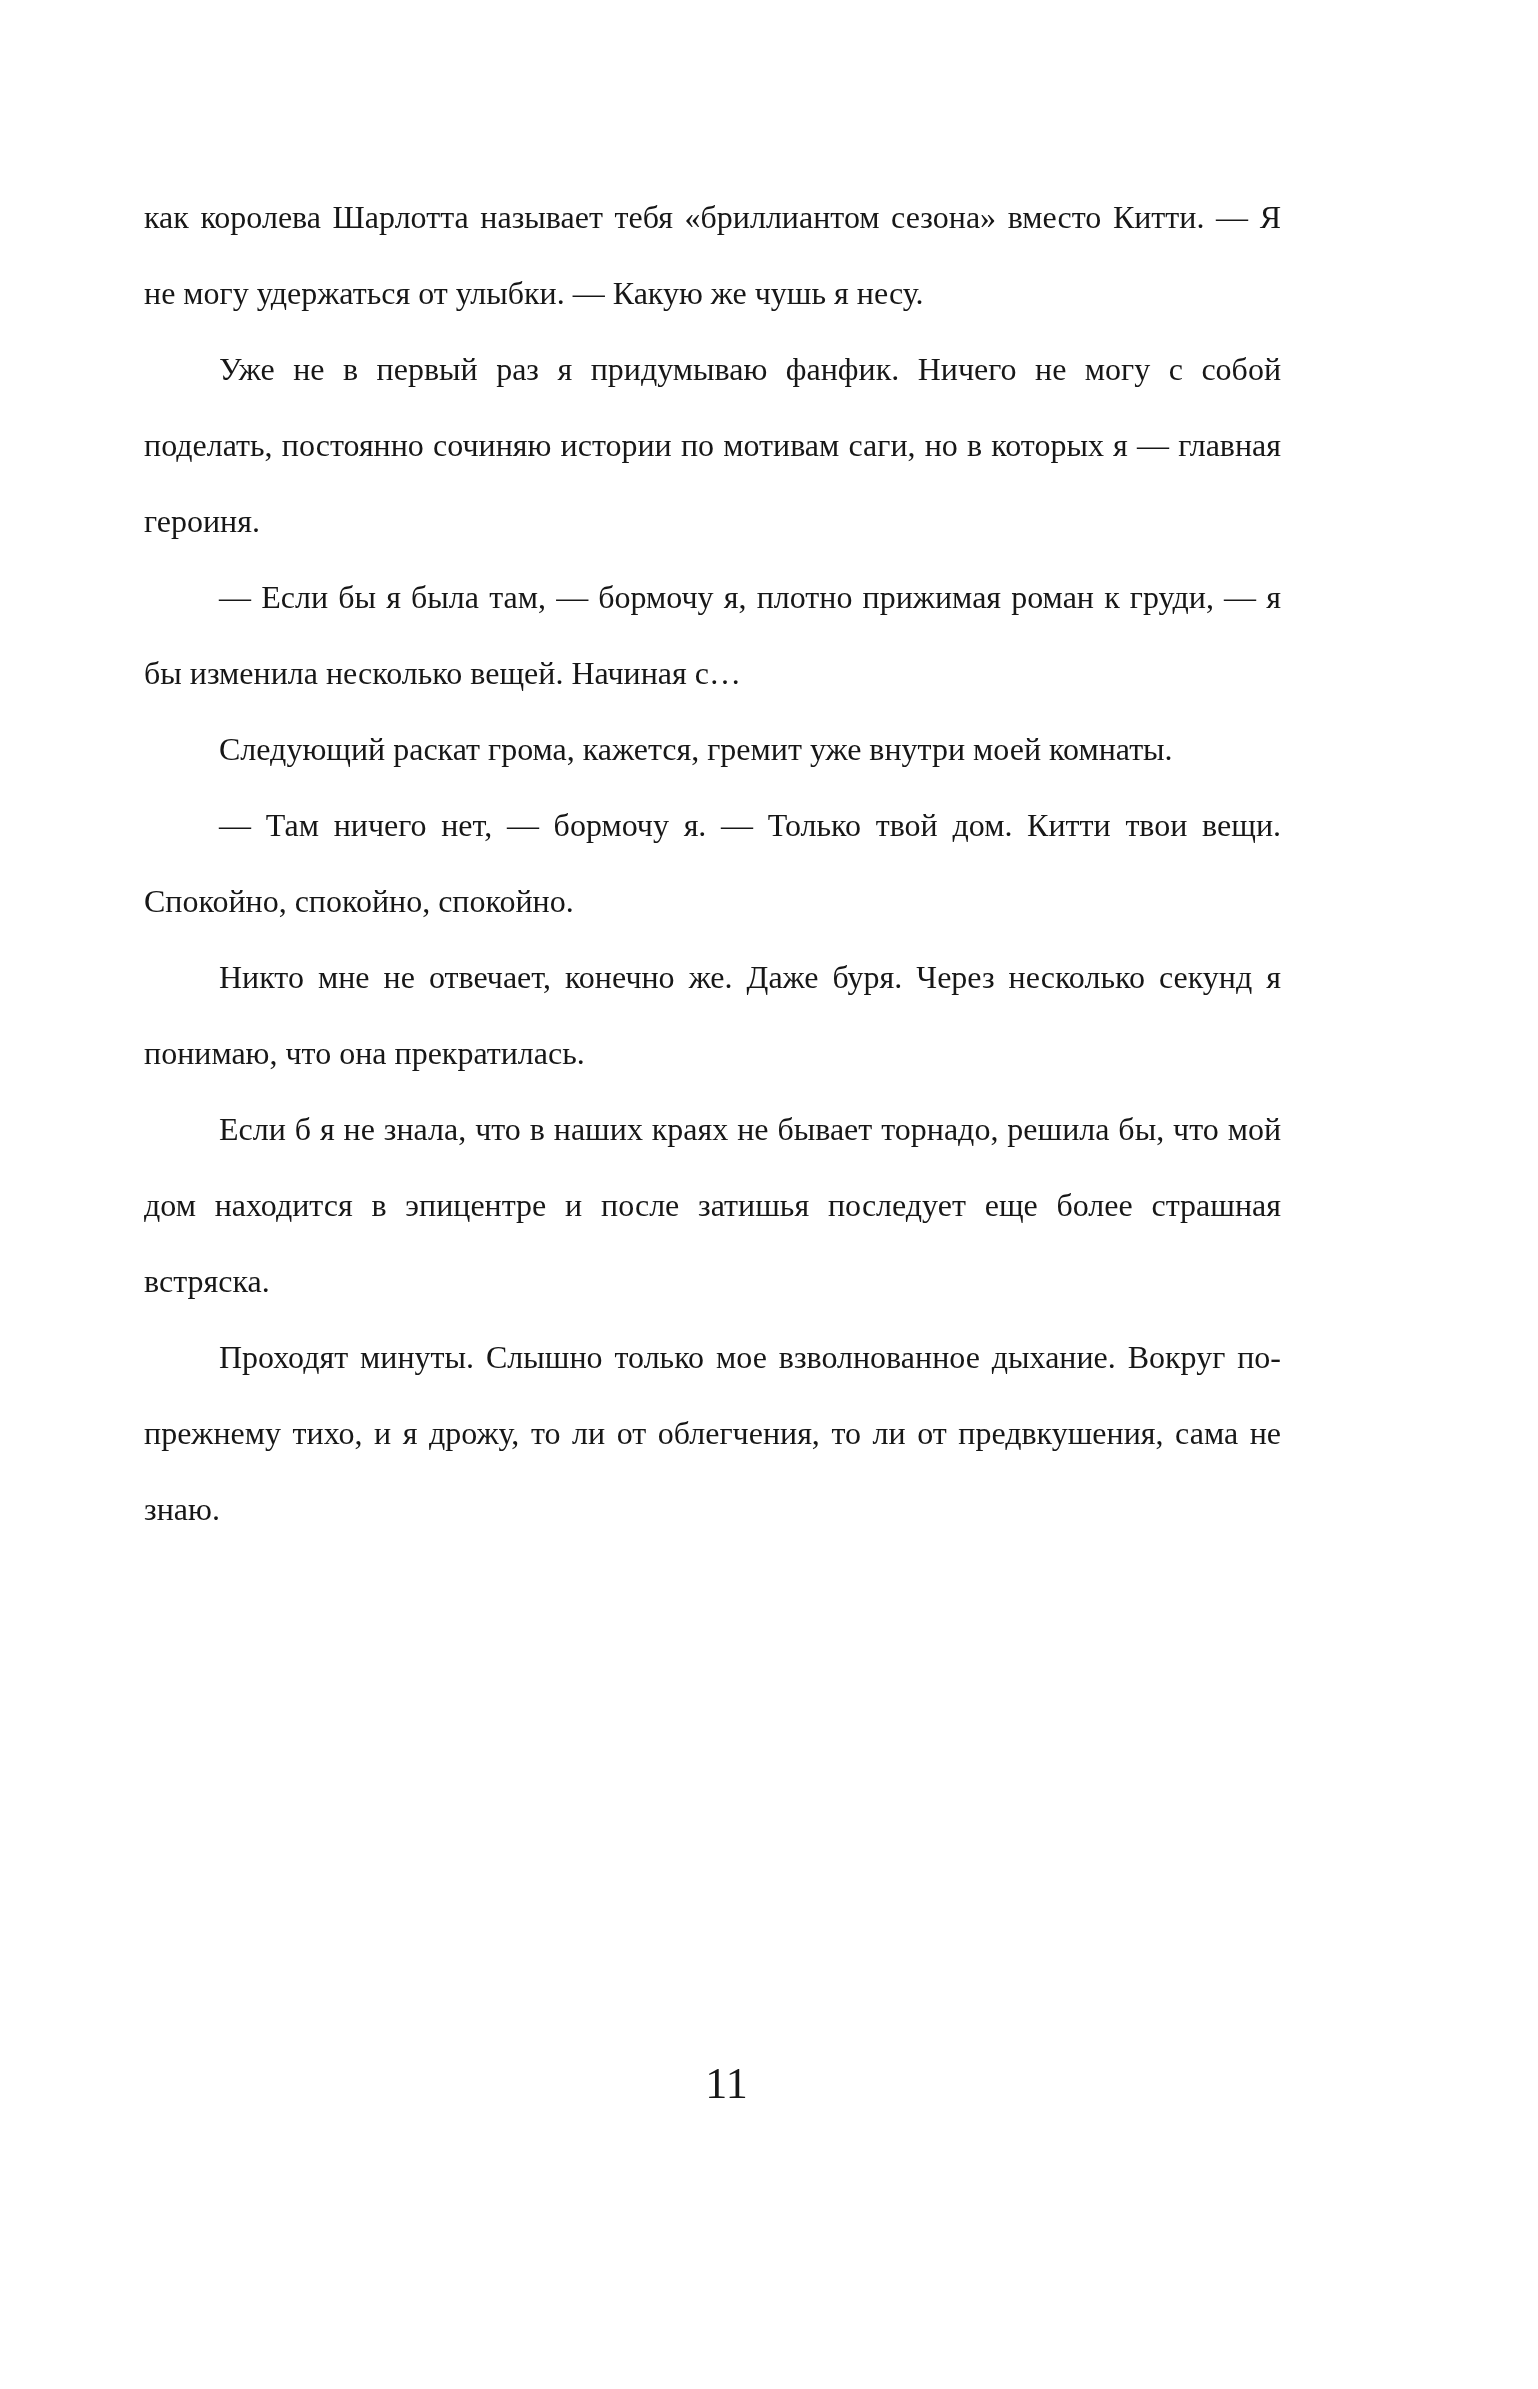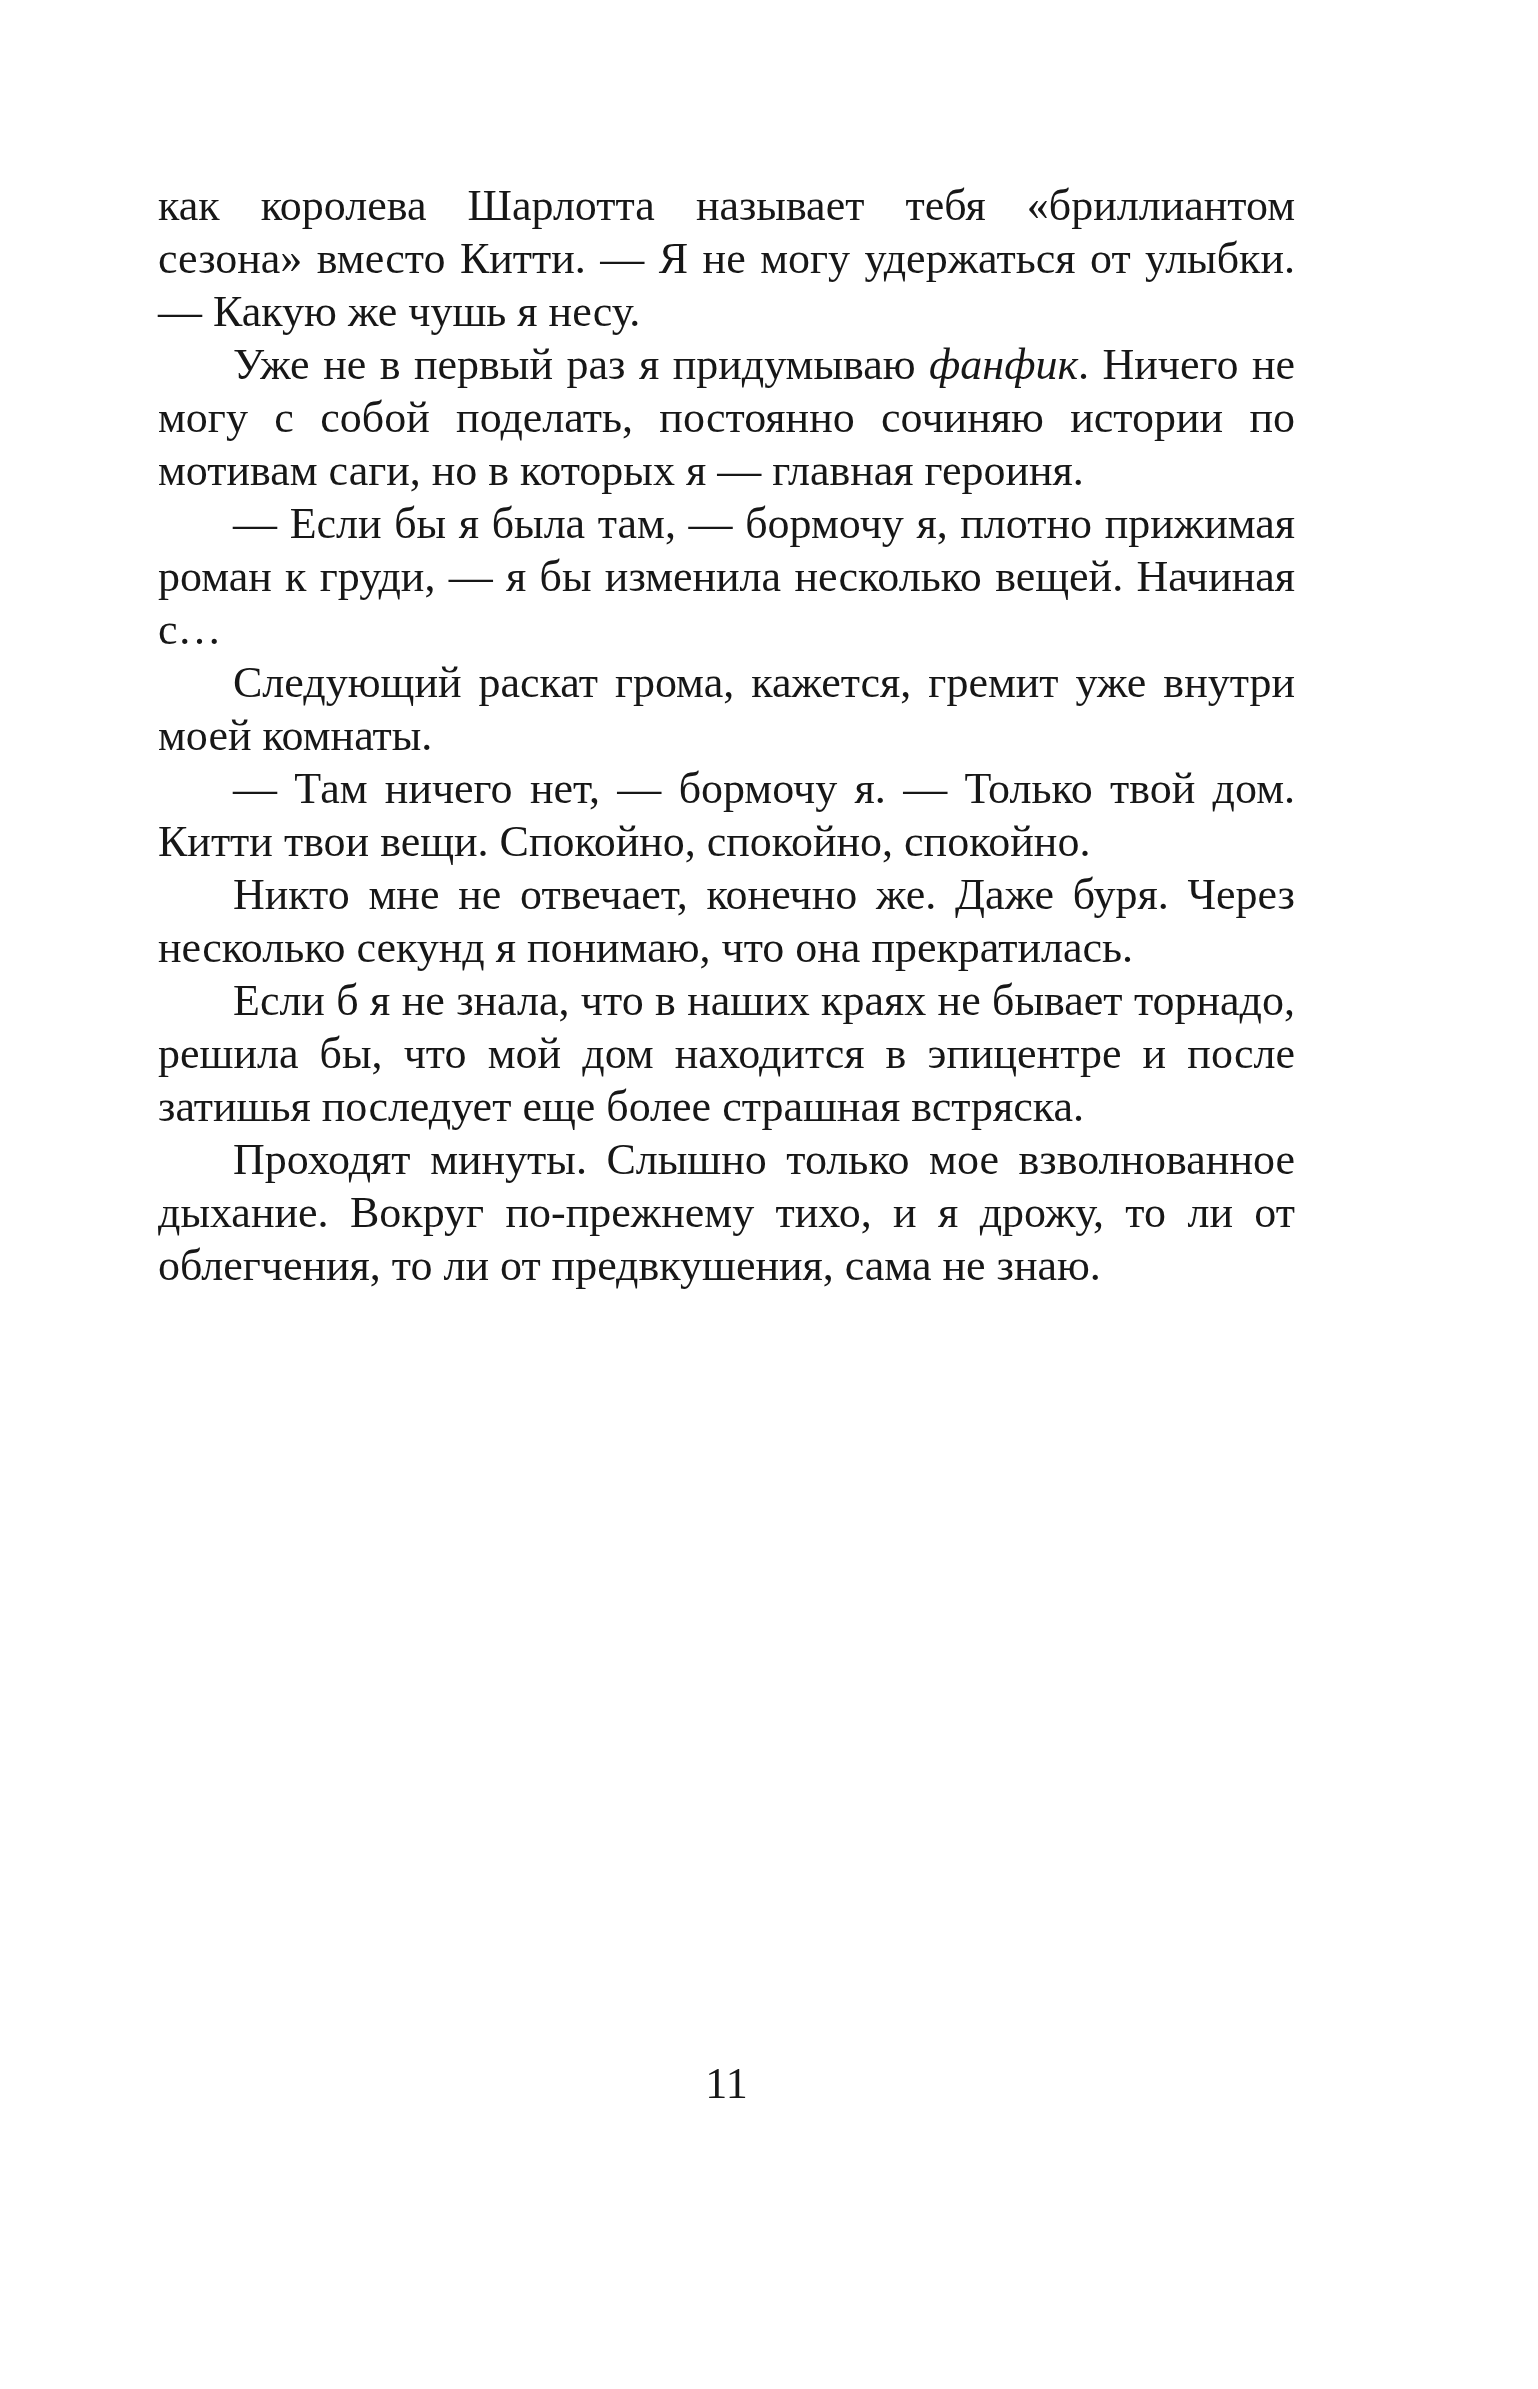--- a/index.html
+++ b/index.html
@@ -11,38 +11,37 @@
       position: relative;
       width: 1539px;
       height: 2389px;
       background: #ffffff;
       font-family: "Liberation Serif", "DejaVu Serif", serif;
       color: #171717;
       overflow: hidden;
     }
     .text-block {
       position: absolute;
-      left: 158px;
+      left: 144px;
       top: 179px;
       width: 1137px;
-      font-size: 44px;
-      line-height: 53px;
+      font-size: 32px;
+      line-height: 76px;
       text-align: justify;
       hyphens: auto;
       -webkit-hyphens: auto;
     }
     .para {
       margin: 0;
       padding: 0;
     }
     .para.indent {
       text-indent: 75px;
     }
     .italic {
-      font-style: italic;
     }
     .page-number {
       position: absolute;
       left: 158px;
       top: 2061px;
       width: 1137px;
       text-align: center;
       font-size: 44px;
       line-height: 46px;
       color: #171717;

